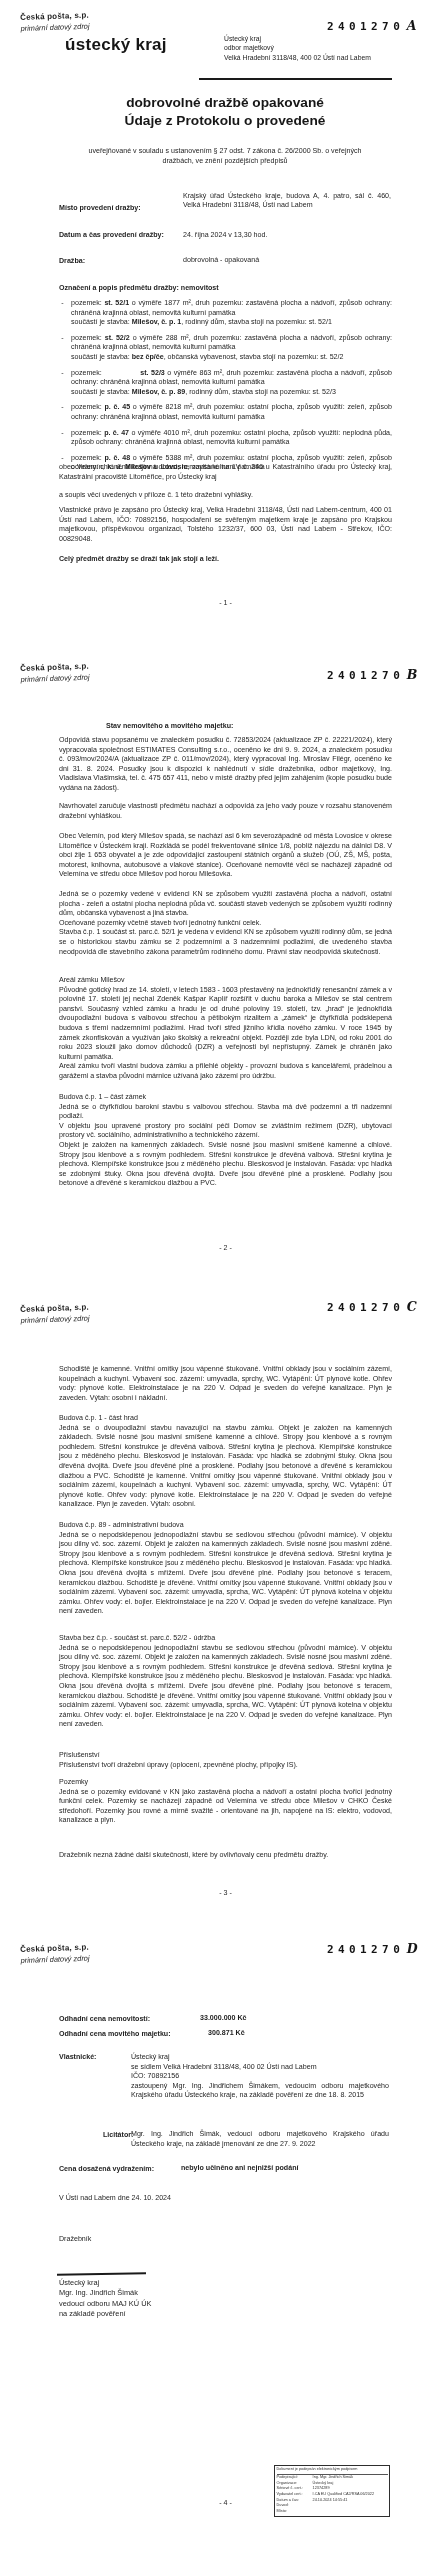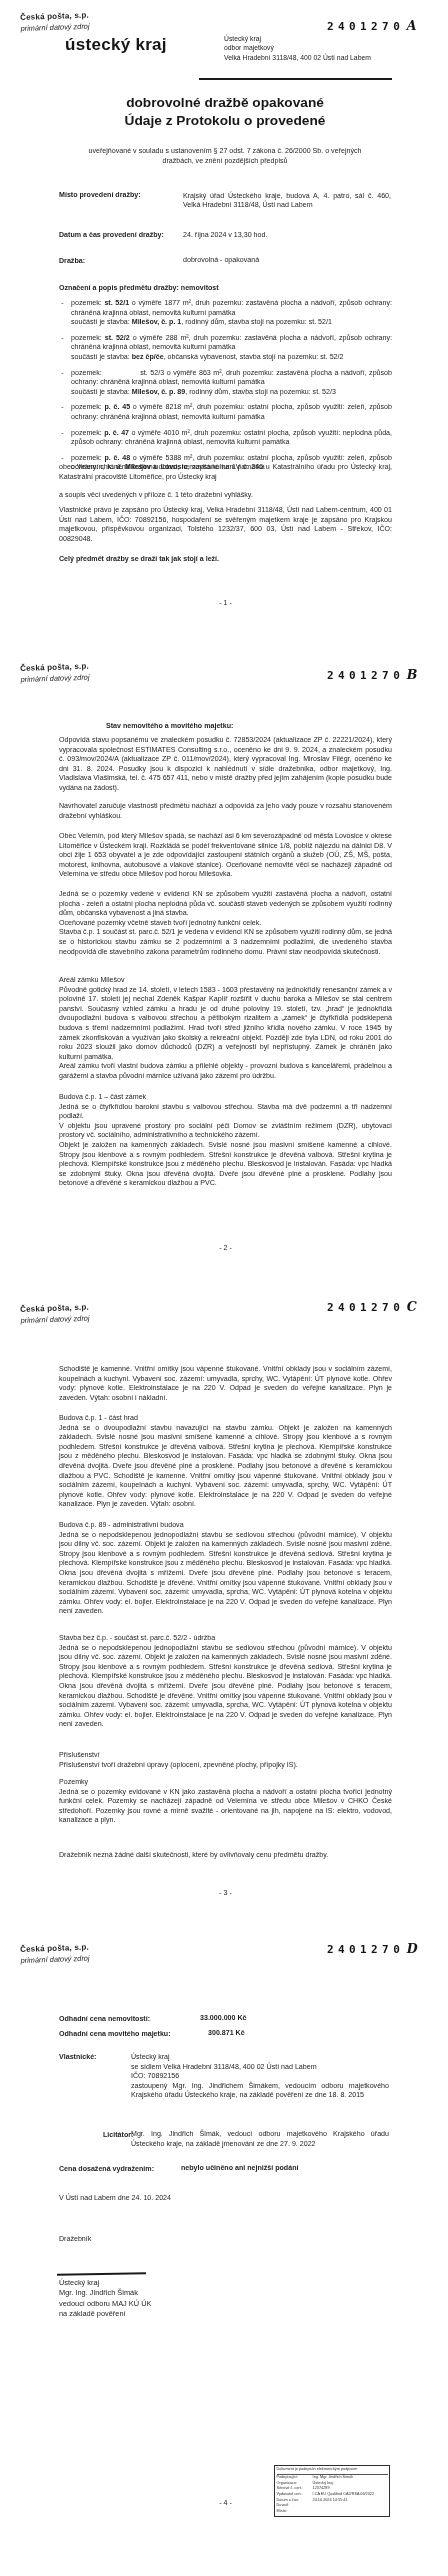--- a/index.html
+++ b/index.html
@@ -52,37 +52,37 @@
     <div>Velká Hradební 3118/48, 400 02 Ústí nad Labem</div>
   </div>
   <div class="hline" style="left:199px;top:78px;width:193px;height:1.6px;"></div>
 
   <div class="title" style="top:94px;">
     <div>dobrovolné dražbě opakované</div>
     <div>Údaje z Protokolu o provedené</div>
   </div>
   <div class="subtitle" style="top:146px;">uveřejňované v souladu s ustanovením § 27 odst. 7 zákona č. 26/2000 Sb. o veřejných dražbách, ve znění pozdějších předpisů</div>
 
-  <div class="lbl" style="top:191px;width:110px;">Místo provedení dražby:</div>
+  <div class="lbl" style="top:204px;width:110px;">Místo provedení dražby:</div>
   <div class="val" style="left:183px;top:192px;width:208px;">Krajský úřad Ústeckého kraje, budova A, 4. patro, sál č. 460, Velká Hradební 3118/48, Ústí nad Labem</div>
 
   <div class="lbl" style="top:231px;width:131px;">Datum a čas provedení dražby:</div>
   <div class="val" style="left:183px;top:231px;width:208px;text-align:left;">24. října 2024 v 13,30 hod.</div>
 
   <div class="lbl" style="top:257px;width:123px;">Dražba:</div>
   <div class="val" style="left:183px;top:256px;width:208px;text-align:left;">dobrovolná - opakovaná</div>
 
   <div class="lbl" style="top:284px;width:274px;">Označení a popis předmětu dražby: nemovitost</div>
 
   <div class="bullets" style="top:299px;">
     <div class="bullet"><span class="mk">-</span><span><span>pozemek: </span><span style="font-weight: 700;">st. 52/1</span><span> o výměře 1877 m², druh pozemku: zastavěná plocha a nádvoří, způsob ochrany: chráněná krajinná oblast, nemovitá kulturní památka
 součástí je stavba: </span><span style="font-weight: 700;">Milešov, č. p. 1</span><span>, rodinný dům, stavba stojí na pozemku: st. 52/1</span></span></div>
     <div class="bullet"><span class="mk">-</span><span><span>pozemek: </span><span style="font-weight: 700;">st. 52/2</span><span> o výměře 288 m², druh pozemku: zastavěná plocha a nádvoří, způsob ochrany: chráněná krajinná oblast, nemovitá kulturní památka
 součástí je stavba: </span><span style="font-weight: 700;">bez čp/če</span><span>, občanská vybavenost, stavba stojí na pozemku: st. 52/2</span></span></div>
-    <div class="bullet"><span class="mk">-</span><span><span>pozemek: </span><span style="font-weight: 400; padding-left: 36px;">st. 52/3</span><span> o výměře 863 m², druh pozemku: zastavěná plocha a nádvoří, způsob ochrany: chráněná krajinná oblast, nemovitá kulturní památka
+    <div class="bullet"><span class="mk">-</span><span><span>pozemek: </span><span style="font-weight: 700; padding-left: 36px;">st. 52/3</span><span> o výměře 863 m², druh pozemku: zastavěná plocha a nádvoří, způsob ochrany: chráněná krajinná oblast, nemovitá kulturní památka
 součástí je stavba: </span><span style="font-weight: 700;">Milešov, č. p. 89</span><span>, rodinný dům, stavba stojí na pozemku: st. 52/3</span></span></div>
     <div class="bullet"><span class="mk">-</span><span><span>pozemek: </span><span style="font-weight: 700;">p. č. 45</span><span> o výměře 8218 m², druh pozemku: ostatní plocha, způsob využití: zeleň, způsob ochrany: chráněná krajinná oblast, nemovitá kulturní památka</span></span></div>
     <div class="bullet"><span class="mk">-</span><span><span>pozemek: </span><span style="font-weight: 700;">p. č. 47</span><span> o výměře 4010 m², druh pozemku: ostatní plocha, způsob využití: neplodná půda, způsob ochrany: chráněná krajinná oblast, nemovitá kulturní památka</span></span></div>
     <div class="bullet"><span class="mk">-</span><span><span>pozemek: </span><span style="font-weight: 700;">p. č. 48</span><span> o výměře 5388 m², druh pozemku: ostatní plocha, způsob využití: zeleň, způsob ochrany: chráněná krajinná oblast, nemovitá kulturní památka</span></span></div>
   </div>
 
   <div class="para" style="top:463px;"><span>obec Velemín, </span><span style="font-weight: 700;">k. ú. Milešov u Lovosic</span><span>, zapsané na LV č. 246 u Katastrálního úřadu pro Ústecký kraj, Katastrální pracoviště Litoměřice, pro Ústecký kraj</span></div>
   <div class="para" style="top:491px;">a soupis věcí uvedených v příloze č. 1 této dražební vyhlášky.</div>
   <div class="para" style="top:506px;">Vlastnické právo je zapsáno pro Ústecký kraj, Velká Hradební 3118/48, Ústí nad Labem-centrum, 400 01 Ústí nad Labem, IČO: 70892156, hospodaření se svěřeným majetkem kraje je zapsáno pro Krajskou majetkovou, příspěvkovou organizaci, Tolstého 1232/37, 600 03, Ústí nad Labem - Střekov, IČO: 00829048.</div>
   <div class="para bold" style="top:555px;">Celý předmět dražby se draží tak jak stojí a leží.</div>

